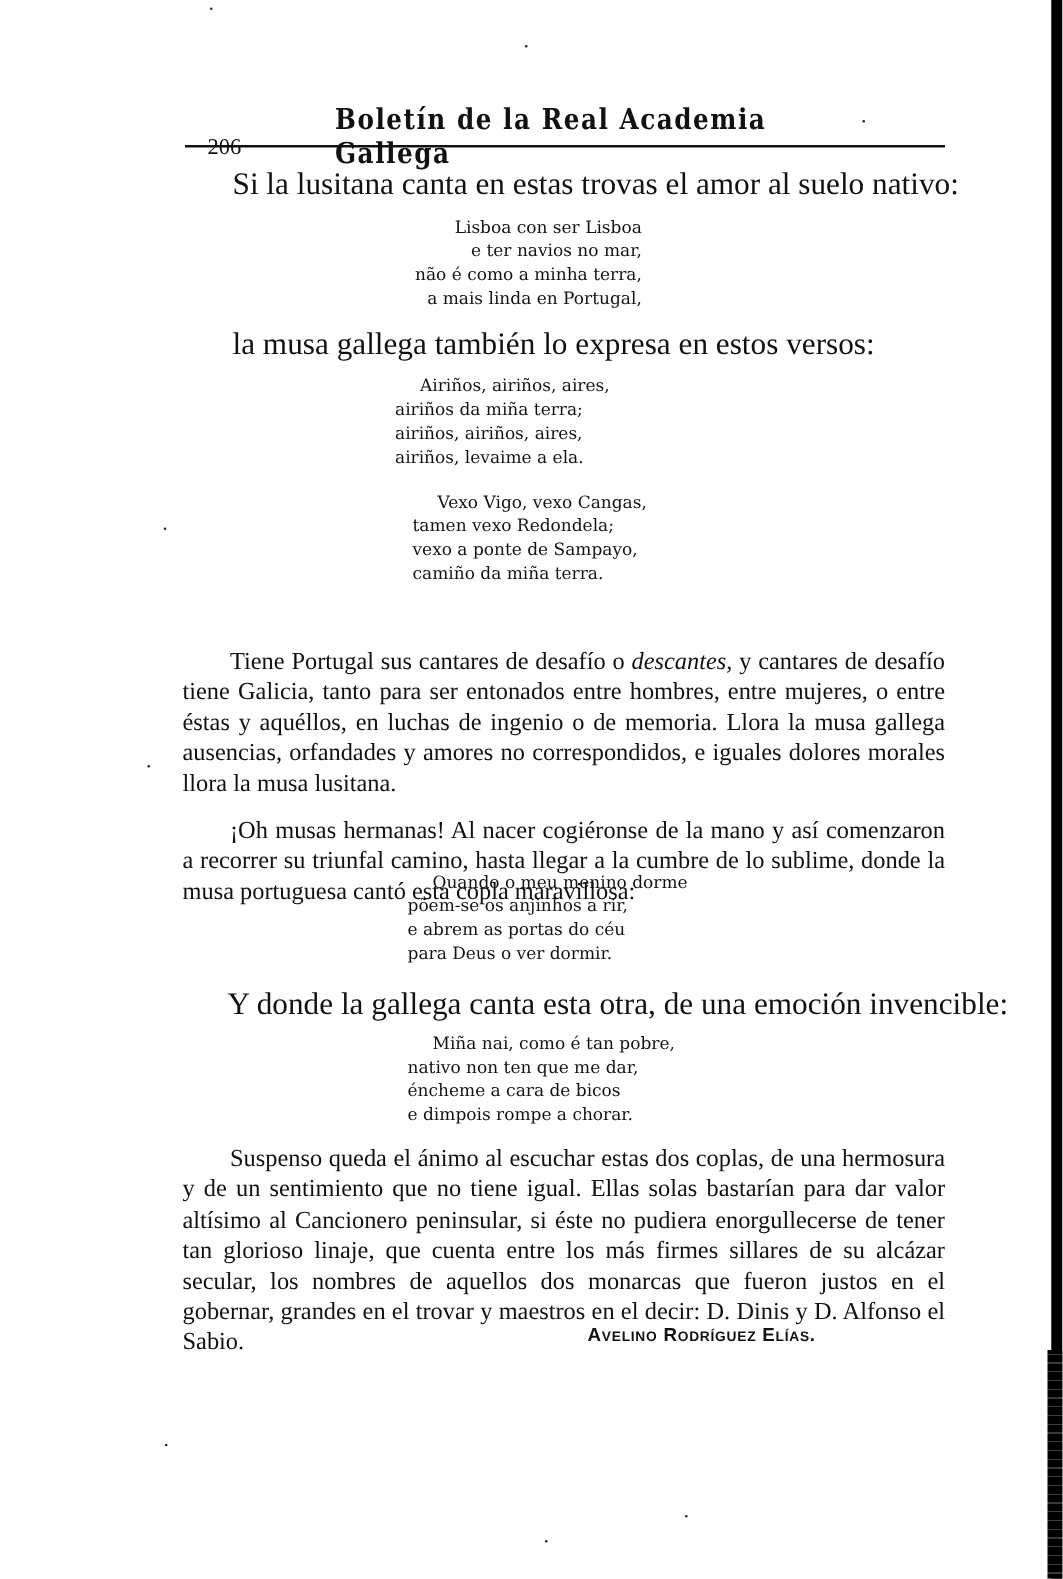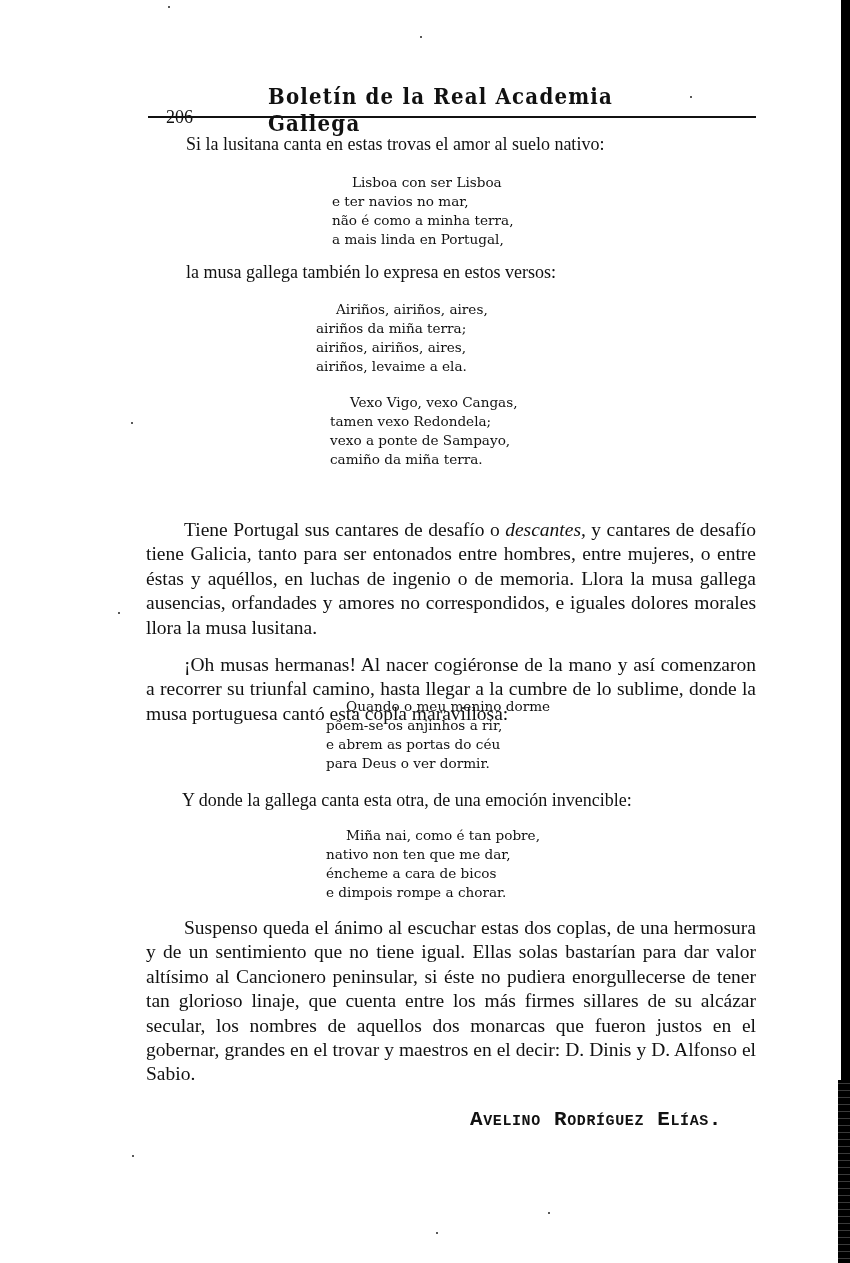--- a/index.html
+++ b/index.html
@@ -12,47 +12,47 @@
 
   .running-head { position: absolute; left: 148px; top: 82px; width: 608px; height: 34px;
         border-bottom: 2px solid #111; }
   .page-number { position: absolute; left: 18px; top: 4px; font-size: 18px; font-family: "Liberation Serif", serif; margin-top: 21px; }
   .journal-title { position: absolute; left: 120px; top: 0px; font-size: 23px; letter-spacing: 1.4px;
         font-family: "DejaVu Serif", serif; font-weight: bold; transform: scaleX(0.86); transform-origin: left; }
 
   .prose { position: absolute; left: 146px; width: 610px; font-family: "Liberation Serif", serif;
         font-size: 19.5px; line-height: 24.4px; text-align: justify; }
   .prose p { margin: 0; text-indent: 38px; }
-  .lead { position: absolute; font-family: "Liberation Serif", serif; font-size: 18px; white-space: nowrap; }
+  .lead { position: absolute; font-family: "Liberation Serif", serif; font-size: 25px; white-space: nowrap; }
 
   .verse { position: absolute; font-family: "DejaVu Serif", serif; font-size: 13.6px; line-height: 19px;
         white-space: nowrap; font-weight: 500; }
   .verse div:first-child { padding-left: 20px; }
 
-  .signature { position: absolute; left: 470px; top: 1108px; font-family: Liberation Mono, monospace;
-        font-size: 21px; letter-spacing: 0.6px; font-variant: small-caps; font-weight: bold; }
+  .signature { position: absolute; left: 470px; top: 1060px; font-family: Liberation Sans, sans-serif;
+        font-size: 15px; letter-spacing: 0.6px; font-variant: small-caps; font-weight: bold; }
   em { font-style: italic; }
   .speck { position: absolute; width: 2px; height: 2px; background: #222; border-radius: 1px; }
 </style>
 </head>
 <body>
 
 <div class="page">
 
   <div class="scan-edge"></div>
   <div class="scan-edge-lower"></div>
 
   <div class="running-head">
     <span class="page-number">206</span>
     <span class="journal-title">Boletín de la Real Academia Gallega</span>
   </div>
 
   <div class="lead" style="left:186px; top:134px;">Si la lusitana canta en estas trovas el amor al suelo nativo:</div>
 
-  <div class="verse" style="left:332px; top:173px;">
+  <div class="verse" style="left:332px; top:173px;text-align:right;">
     <div>Lisboa con ser Lisboa</div>
     <div>e ter navios no mar,</div>
     <div>não é como a minha terra,</div>
     <div>a mais linda en Portugal,</div>
   </div>
 
   <div class="lead" style="left:186px; top:262px;">la musa gallega también lo expresa en estos versos:</div>
 
   <div class="verse" style="left:316px; top:300px;">
     <div>Airiños, airiños, aires,</div>

